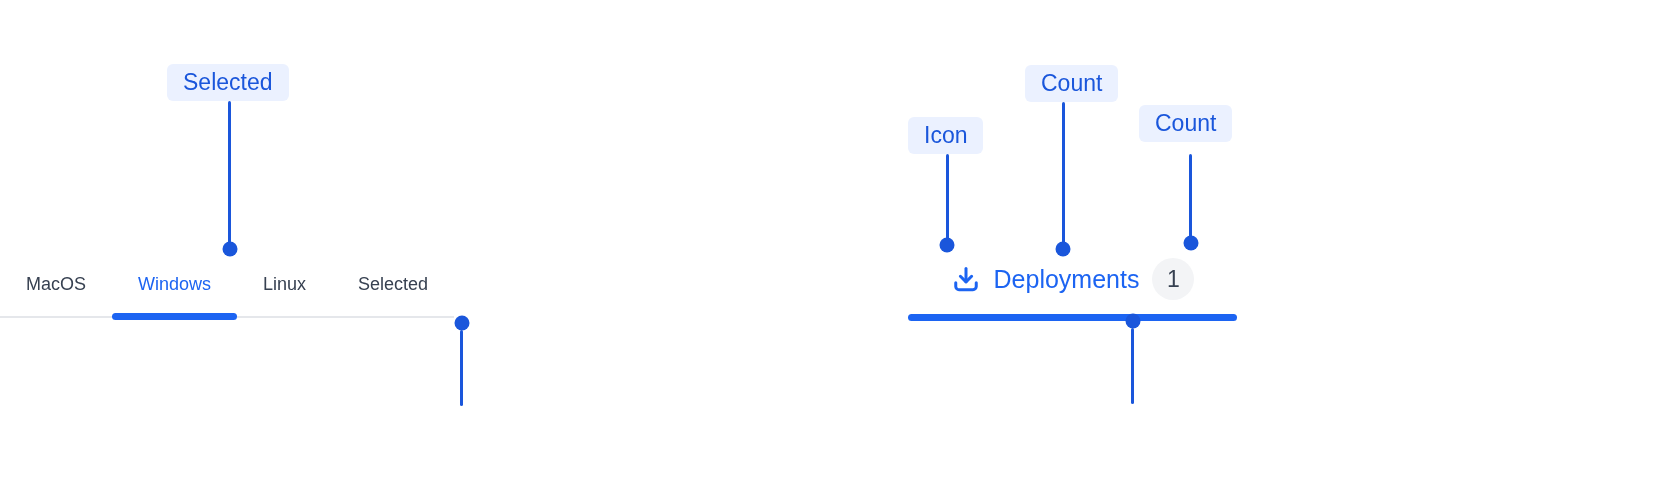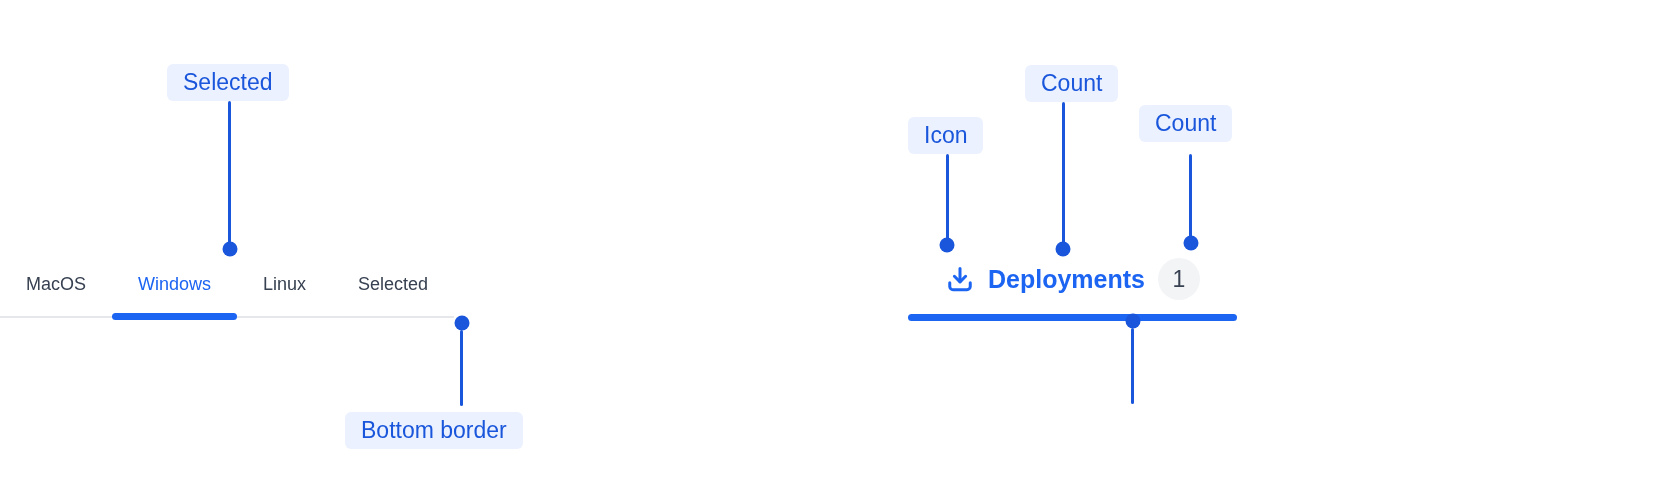--- a/index.html
+++ b/index.html
@@ -90,21 +90,21 @@
     width: 329px;
     height: 50px;
     display: flex;
     align-items: center;
     justify-content: center;
     gap: 13px;
     cursor: pointer;
   }
   .dep-label {
     font-size: 25px;
-    font-weight: 700;
+    font-weight: 400;
     color: var(--accent);
     white-space: nowrap;
   }
   .dl-icon { display: flex; align-items: center; }
   .badge {
     width: 42px;
     height: 42px;
     border-radius: 50%;
     background: var(--badge-bg);
     color: var(--tab-text);
@@ -135,21 +135,20 @@
     <div class="tab">Linux</div>
     <div class="tab">Selected</div>
   </div>
 
   <div class="pill" style="left:167px; top:64px;">Selected</div>
   <div class="conn-line" style="left:228px; top:101px; height:142px;"></div>
   <div class="conn-dot" style="left:230px; top:249px;"></div>
 
   <div class="conn-dot" style="left:462px; top:323px;"></div>
   <div class="conn-line" style="left:460px; top:330px; height:76px;"></div>
-  <div class="pill" style="left:345px; top:412px;">Bottom border</div>
 
   <div class="dep-tab">
     <span class="dl-icon">
       <svg width="30" height="30" viewBox="0 0 24 24" fill="none" stroke="#1c64f2" stroke-width="2.4" stroke-linecap="round" stroke-linejoin="round">
         <path d="M12 3.5 V 14"></path>
         <path d="M7.5 9.8 L 12 14.3 L 16.5 9.8"></path>
         <path d="M3.8 15 v 3 a 2.6 2.6 0 0 0 2.6 2.6 h 11.2 a 2.6 2.6 0 0 0 2.6 -2.6 v -3"></path>
       </svg>
     </span>
     <span class="dep-label">Deployments</span>

